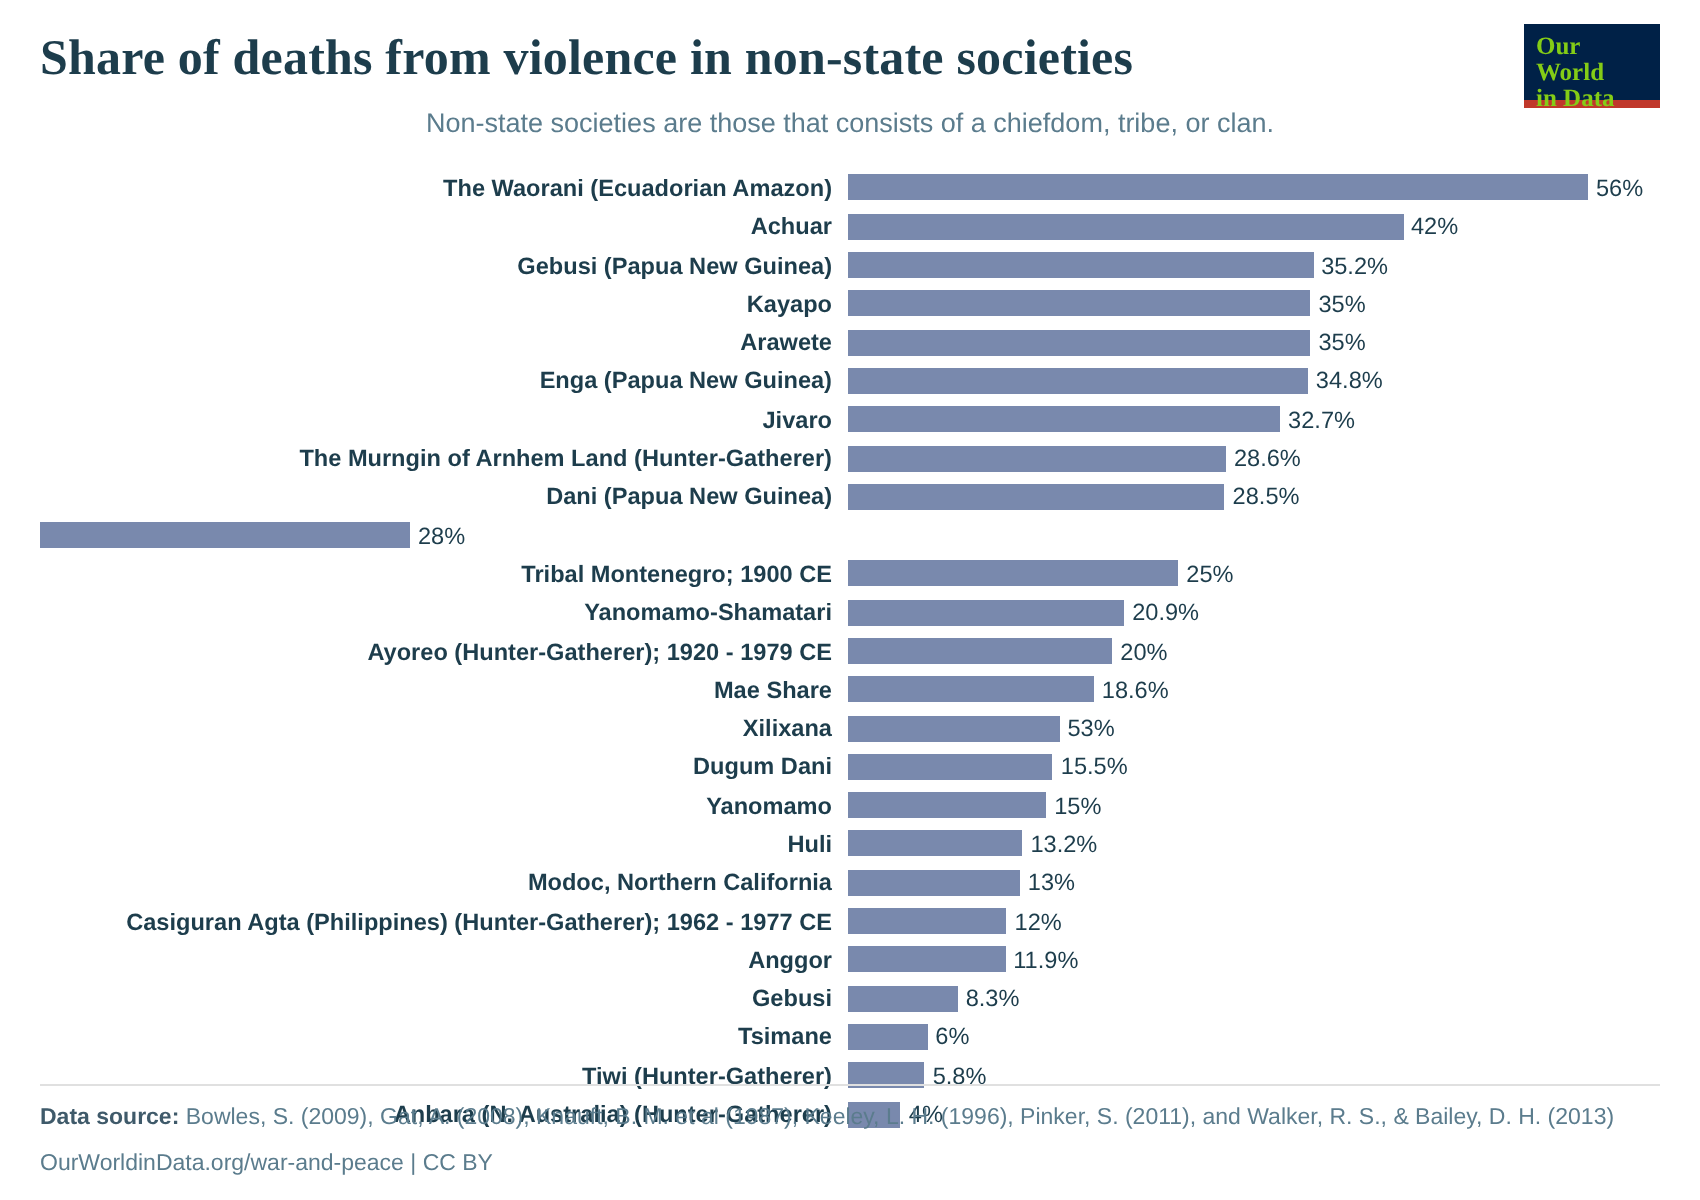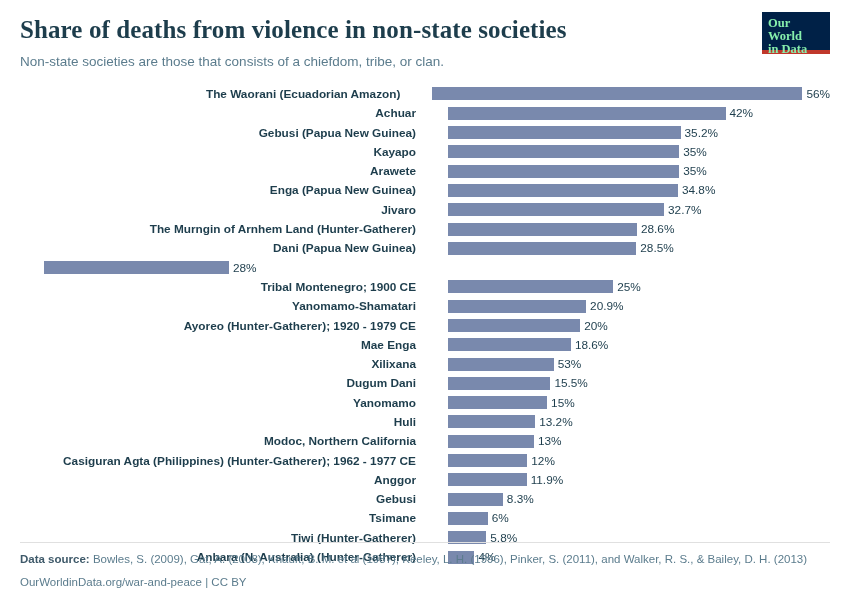--- a/index.html
+++ b/index.html
@@ -31,29 +31,30 @@
     color: #1d3d4c;
     letter-spacing: 0.1px;
     margin: 0 0 8px 0;
     line-height: 1.15;
   }
   .subtitle {
     font-size: 13.5px;
     color: #5b7c8d;
     margin: 0;
     line-height: 1.3;
+    text-align: center;
   }
   .logo {
     position: absolute;
     top: -4px;
     right: 0;
     width: 68px;
     height: 42px;
     background: #002147;
-    color: #86efac;
+    color: #84cc16;
     font-family: "Liberation Serif", serif;
     font-weight: bold;
     font-size: 12.5px;
     line-height: 13px;
     padding: 5px 6px 0 6px;
     box-sizing: border-box;
     border-bottom: 4px solid #c0382b;
   }
   .chart {
     margin-top: 14px;
@@ -74,21 +75,20 @@
     white-space: nowrap;
     overflow: hidden;
     box-sizing: border-box;
   }
   .bar-wrap {
     flex: 1;
     display: flex;
     align-items: center;
     height: 100%;
     position: relative;
-    margin-left: 24px;
   }
   .bar {
     height: 13px;
     background: #7989ad;
   }
   .value {
     font-size: 11.8px;
     color: #1d3d4c;
     margin-left: 4px;
     white-space: nowrap;
@@ -215,21 +215,21 @@
         </div>
       </div>
       <div class="row">
         <div class="label">Ayoreo (Hunter-Gatherer); 1920 - 1979 CE</div>
         <div class="bar-wrap">
           <div class="bar" style="width: 132.143px; background: rgb(121, 137, 173);"></div>
           <div class="value">20%</div>
         </div>
       </div>
       <div class="row">
-        <div class="label">Mae Enga</div>
+        <div class="label">Mae Share</div>
         <div class="bar-wrap">
           <div class="bar" style="width: 122.893px; background: rgb(121, 137, 173);"></div>
           <div class="value">18.6%</div>
         </div>
       </div>
       <div class="row">
         <div class="label">Xilixana</div>
         <div class="bar-wrap">
           <div class="bar" style="width: 105.714px; background: rgb(121, 137, 173);"></div>
           <div class="value">53%</div>

